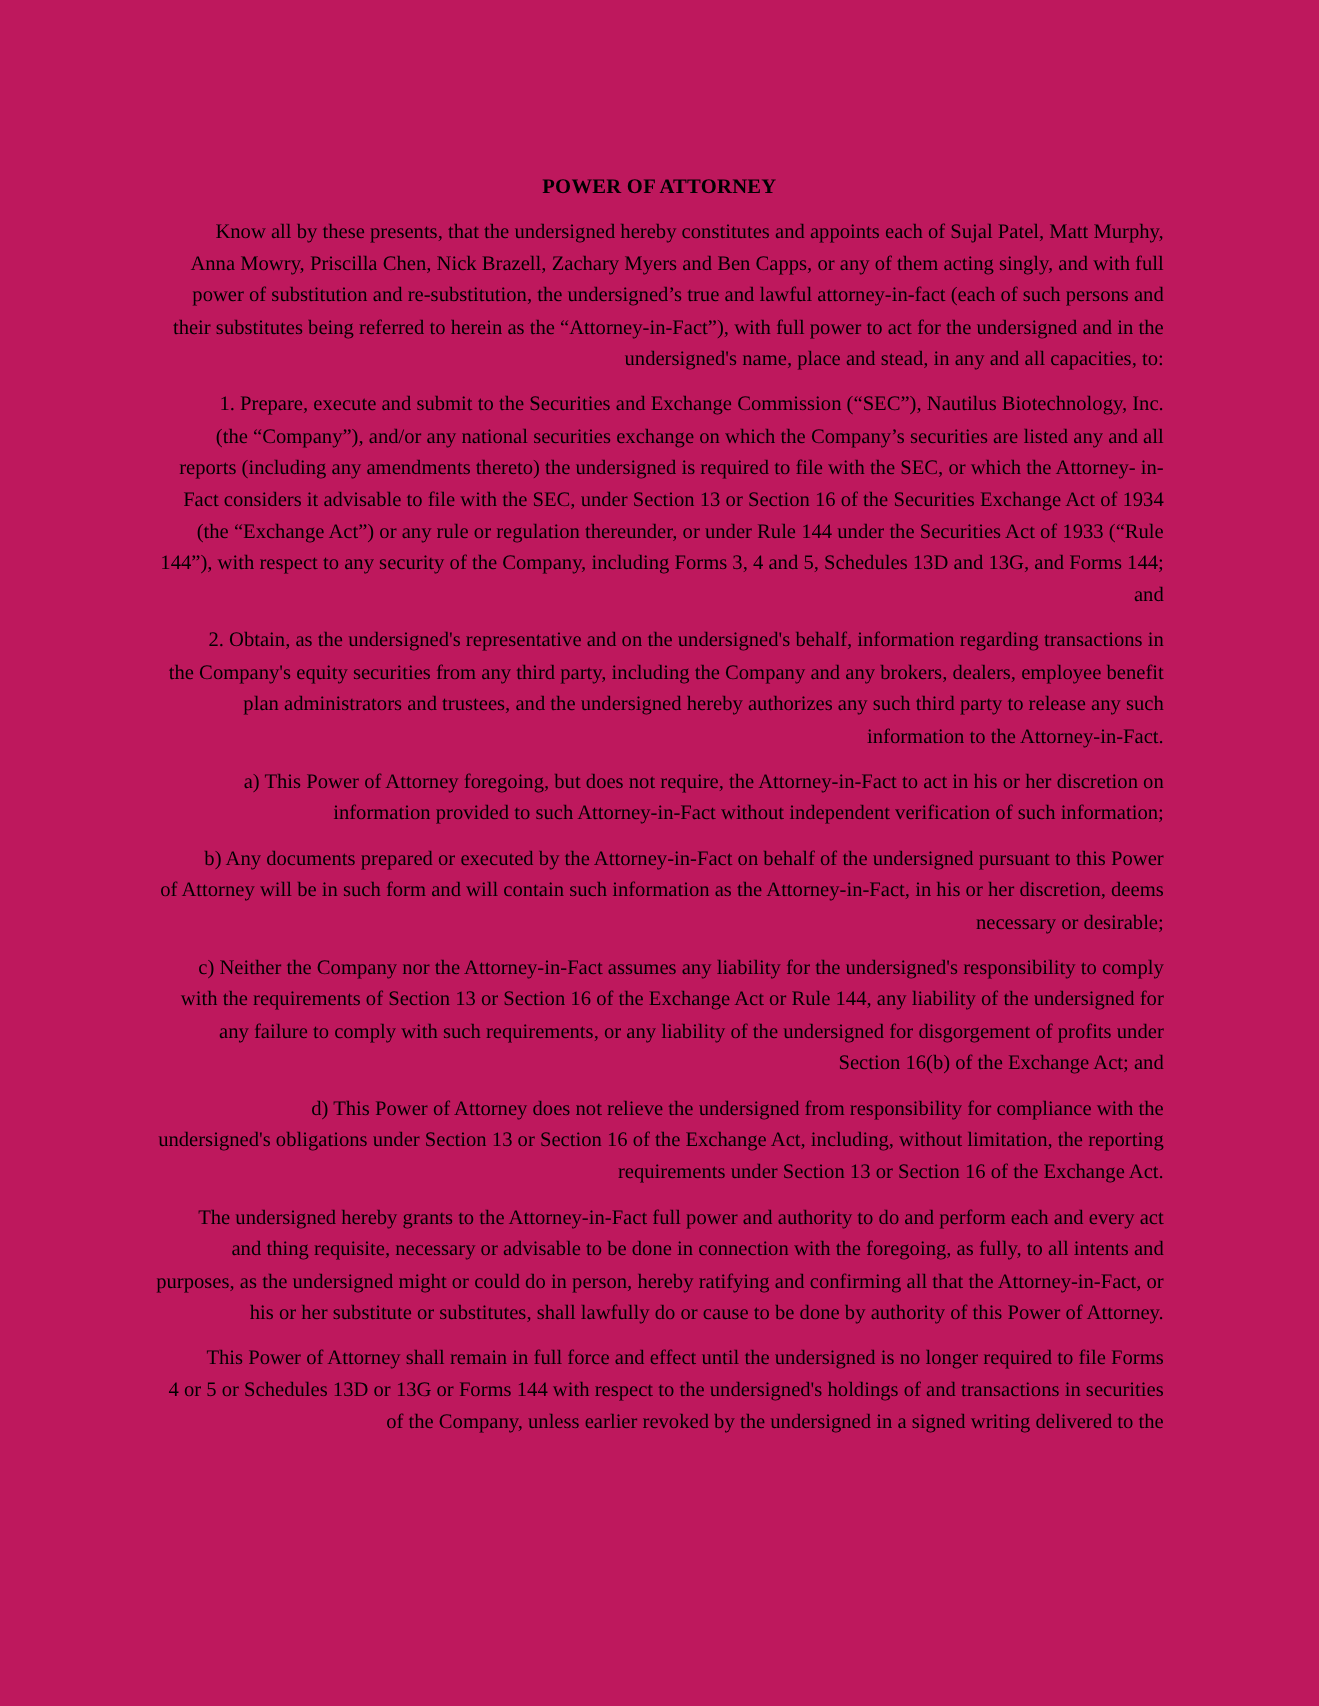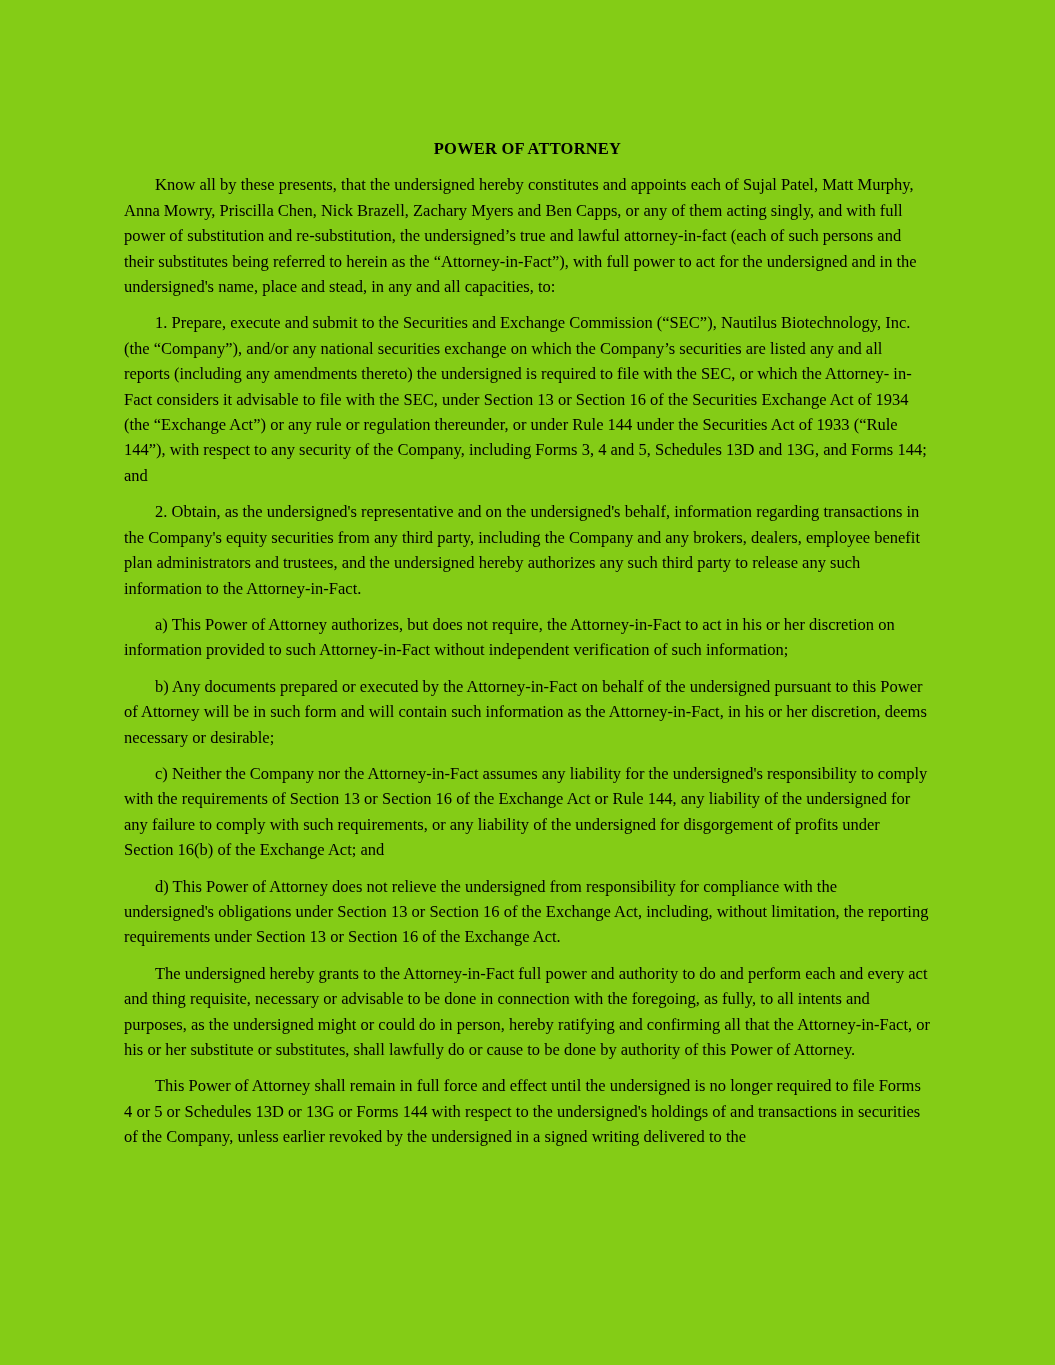--- a/index.html
+++ b/index.html
@@ -5,55 +5,55 @@
   html, body {
     margin: 0;
     padding: 0;
     background: #ffffff;
   }
   .page {
     position: relative;
     width: 1055px;
     height: 1365px;
     box-sizing: border-box;
-    background: #84cc16;
+    background: #be185d;
     padding: 136px 124px 0 124px;
     font-family: "Liberation Serif", "DejaVu Serif", serif;
     font-size: 16.5px;
     line-height: 25.4px;
     color: #000000;
     overflow: hidden;
   }
   .doc-title {
     text-align: center;
     font-weight: bold;
     font-size: 16.5px;
     margin: 0 0 11px 0;
     letter-spacing: 0.2px;
   }
   .doc-paragraph {
     margin: 0 0 11px 0;
     text-indent: 31px;
-    text-align: left;
+    text-align: right;
   }
 </style>
 </head>
 <body>
 
 <div class="page">
   <div class="doc-title">POWER OF ATTORNEY</div>
 
   <p class="doc-paragraph">Know all by these presents, that the undersigned hereby constitutes and appoints each of Sujal Patel, Matt Murphy, Anna Mowry, Priscilla Chen, Nick Brazell, Zachary Myers and Ben Capps, or any of them acting singly, and with full power of substitution and re-substitution, the undersigned’s true and lawful attorney-in-fact (each of such persons and their substitutes being referred to herein as the “Attorney-in-Fact”), with full power to act for the undersigned and in the undersigned's name, place and stead, in any and all capacities, to:</p>
 
   <p class="doc-paragraph">1. Prepare, execute and submit to the Securities and Exchange Commission (“SEC”), Nautilus Biotechnology, Inc. (the “Company”), and/or any national securities exchange on which the Company’s securities are listed any and all reports (including any amendments thereto) the undersigned is required to file with the SEC, or which the Attorney- in-Fact considers it advisable to file with the SEC, under Section 13 or Section 16 of the Securities Exchange Act of 1934 (the “Exchange Act”) or any rule or regulation thereunder, or under Rule 144 under the Securities Act of 1933 (“Rule 144”), with respect to any security of the Company, including Forms 3, 4 and 5, Schedules 13D and 13G, and Forms 144; and</p>
 
   <p class="doc-paragraph">2. Obtain, as the undersigned's representative and on the undersigned's behalf, information regarding transactions in the Company's equity securities from any third party, including the Company and any brokers, dealers, employee benefit plan administrators and trustees, and the undersigned hereby authorizes any such third party to release any such information to the Attorney-in-Fact.</p>
 
 
-  <p class="doc-paragraph">a) This Power of Attorney authorizes, but does not require, the Attorney-in-Fact to act in his or her discretion on information provided to such Attorney-in-Fact without independent verification of such information;</p>
+  <p class="doc-paragraph">a) This Power of Attorney foregoing, but does not require, the Attorney-in-Fact to act in his or her discretion on information provided to such Attorney-in-Fact without independent verification of such information;</p>
 
   <p class="doc-paragraph">b) Any documents prepared or executed by the Attorney-in-Fact on behalf of the undersigned pursuant to this Power of Attorney will be in such form and will contain such information as the Attorney-in-Fact, in his or her discretion, deems necessary or desirable;</p>
 
   <p class="doc-paragraph">c) Neither the Company nor the Attorney-in-Fact assumes any liability for the undersigned's responsibility to comply with the requirements of Section 13 or Section 16 of the Exchange Act or Rule 144, any liability of the undersigned for any failure to comply with such requirements, or any liability of the undersigned for disgorgement of profits under Section 16(b) of the Exchange Act; and</p>
 
   <p class="doc-paragraph">d) This Power of Attorney does not relieve the undersigned from responsibility for compliance with the undersigned's obligations under Section 13 or Section 16 of the Exchange Act, including, without limitation, the reporting requirements under Section 13 or Section 16 of the Exchange Act.</p>
 
   <p class="doc-paragraph">The undersigned hereby grants to the Attorney-in-Fact full power and authority to do and perform each and every act and thing requisite, necessary or advisable to be done in connection with the foregoing, as fully, to all intents and purposes, as the undersigned might or could do in person, hereby ratifying and confirming all that the Attorney-in-Fact, or his or her substitute or substitutes, shall lawfully do or cause to be done by authority of this Power of Attorney.</p>
 
   <p class="doc-paragraph">This Power of Attorney shall remain in full force and effect until the undersigned is no longer required to file Forms 4 or 5 or Schedules 13D or 13G or Forms 144 with respect to the undersigned's holdings of and transactions in securities of the Company, unless earlier revoked by the undersigned in a signed writing delivered to the</p>

